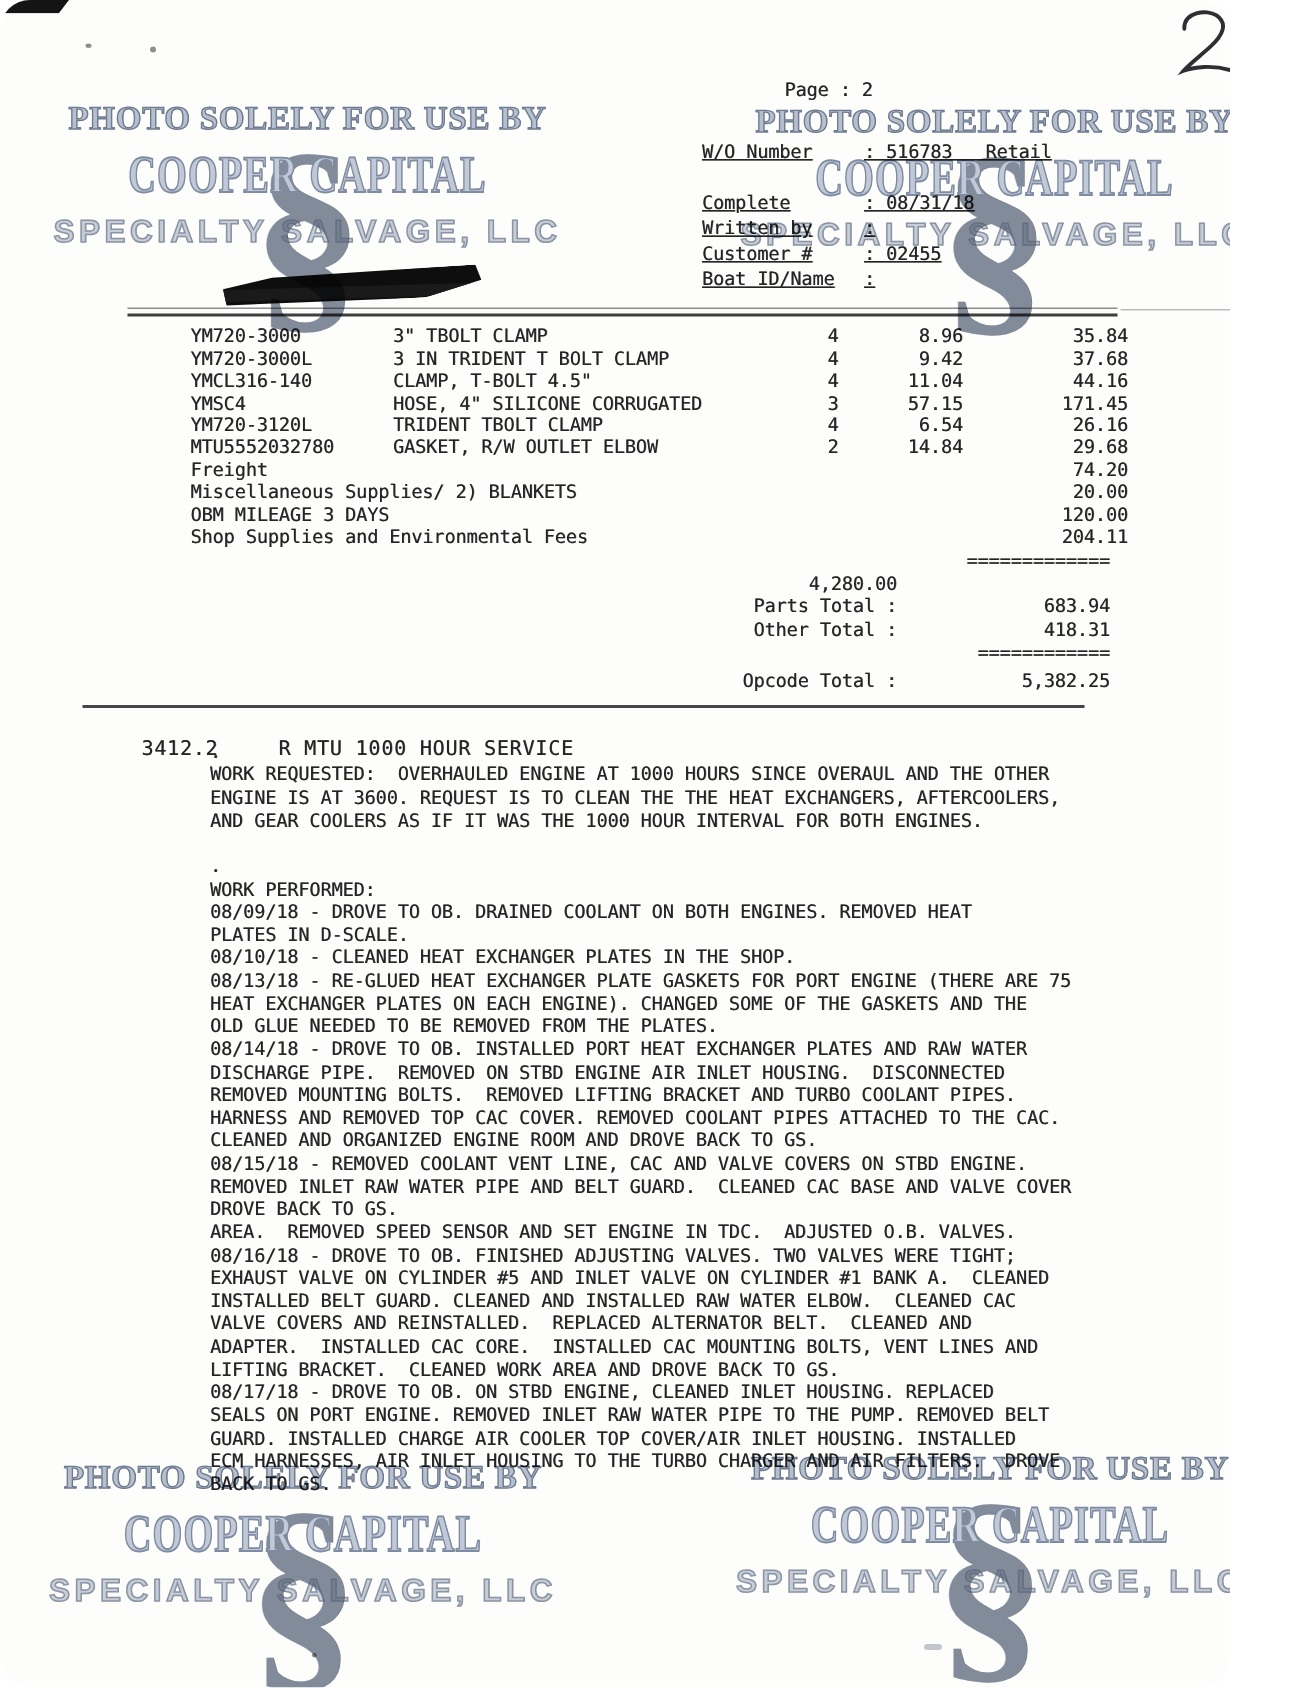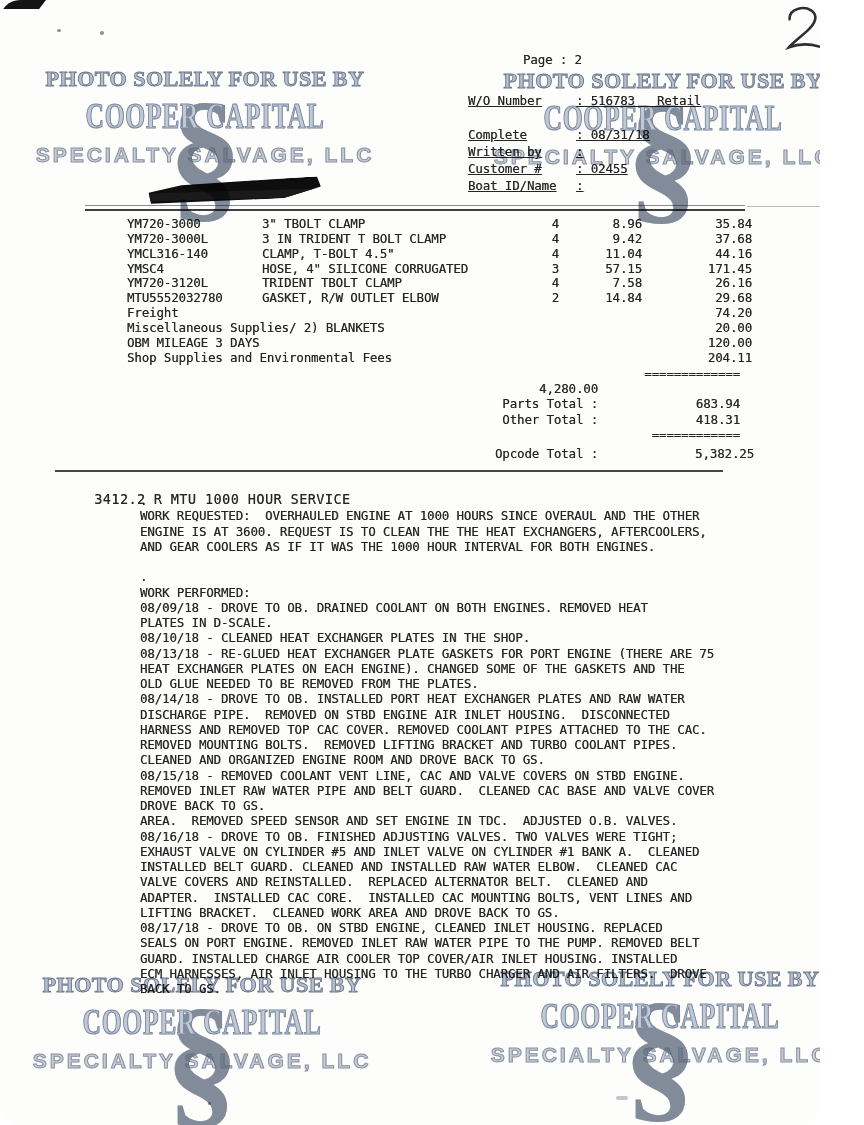--- a/index.html
+++ b/index.html
@@ -42,25 +42,25 @@
   .parts{left:97px;top:217px;width:660px;}
   .prow{display:grid;grid-template-columns:165px 212px 85px 83px 110px;line-height:14.85px;}
   .prow span{white-space:pre;}
   .c-part{padding-left:30px;}
   .c-qty,.c-price,.c-amt{text-align:right;}
 
   
   .totals{left:85px;top:366px;width:655px;}
   .trow{display:grid;grid-template-columns:513px 142px;line-height:15.2px;}
   .tlabel,.tval{text-align:right;white-space:pre;}
-  .trow-opcode{margin-top:4px;gap:14px;}
+  .trow-opcode{margin-top:4px;}
 
   
   .opcode-head{left:60px;top:477px;font-size:13.4px;letter-spacing:0.5px;white-space:pre;}
-  .op-title{margin-left:8px;}
+  .op-title{margin-left:40px;}
   .worklines{left:140px;top:493px;width:600px;}
   .bline{min-height:15.25px;line-height:15.25px;white-space:pre;}
 
   
   .wm{position:absolute;width:440px;text-align:center;mix-blend-mode:multiply;pointer-events:none;}
   .wm-sym{position:absolute;left:50%;top:14px;transform:translateX(-50%);
     font-family:"Liberation Serif",serif;font-size:148px;line-height:1;font-weight:bold;
     color:rgba(152,175,209,0.42);}
   .wm-l1{font-family:"Liberation Serif",serif;font-size:22px;font-weight:700;
     color:#b8c1d0;-webkit-text-stroke:0.9px #6f7c92;letter-spacing:0.5px;}
@@ -161,21 +161,21 @@
         <span class="c-desc">HOSE, 4" SILICONE CORRUGATED</span>
         <span class="c-qty">3</span>
         <span class="c-price">57.15</span>
         <span class="c-amt">171.45</span>
       </div>
 
       <div class="prow">
         <span class="c-part">YM720-3120L</span>
         <span class="c-desc">TRIDENT TBOLT CLAMP</span>
         <span class="c-qty">4</span>
-        <span class="c-price">7.58</span>
+        <span class="c-price">6.54</span>
         <span class="c-amt">26.16</span>
       </div>
 
       <div class="prow">
         <span class="c-part">MTU5552032780</span>
         <span class="c-desc">GASKET, R/W OUTLET ELBOW</span>
         <span class="c-qty">2</span>
         <span class="c-price">14.84</span>
         <span class="c-amt">29.68</span>
       </div>
@@ -275,23 +275,23 @@
       <div class="bline">08/13/18 - RE-GLUED HEAT EXCHANGER PLATE GASKETS FOR PORT ENGINE (THERE ARE 75</div>
 
       <div class="bline">HEAT EXCHANGER PLATES ON EACH ENGINE). CHANGED SOME OF THE GASKETS AND THE</div>
 
       <div class="bline">OLD GLUE NEEDED TO BE REMOVED FROM THE PLATES.</div>
 
       <div class="bline">08/14/18 - DROVE TO OB. INSTALLED PORT HEAT EXCHANGER PLATES AND RAW WATER</div>
 
       <div class="bline">DISCHARGE PIPE.  REMOVED ON STBD ENGINE AIR INLET HOUSING.  DISCONNECTED</div>
 
+      <div class="bline">REMOVED MOUNTING BOLTS.  REMOVED LIFTING BRACKET AND TURBO COOLANT PIPES.</div>
+
       <div class="bline">HARNESS AND REMOVED TOP CAC COVER. REMOVED COOLANT PIPES ATTACHED TO THE CAC.</div>
-
-      <div class="bline">REMOVED MOUNTING BOLTS.  REMOVED LIFTING BRACKET AND TURBO COOLANT PIPES.</div>
 
       <div class="bline">CLEANED AND ORGANIZED ENGINE ROOM AND DROVE BACK TO GS.</div>
 
       <div class="bline">08/15/18 - REMOVED COOLANT VENT LINE, CAC AND VALVE COVERS ON STBD ENGINE.</div>
 
       <div class="bline">REMOVED INLET RAW WATER PIPE AND BELT GUARD.  CLEANED CAC BASE AND VALVE COVER</div>
 
       <div class="bline">DROVE BACK TO GS.</div>
 
       <div class="bline">AREA.  REMOVED SPEED SENSOR AND SET ENGINE IN TDC.  ADJUSTED O.B. VALVES.</div>

